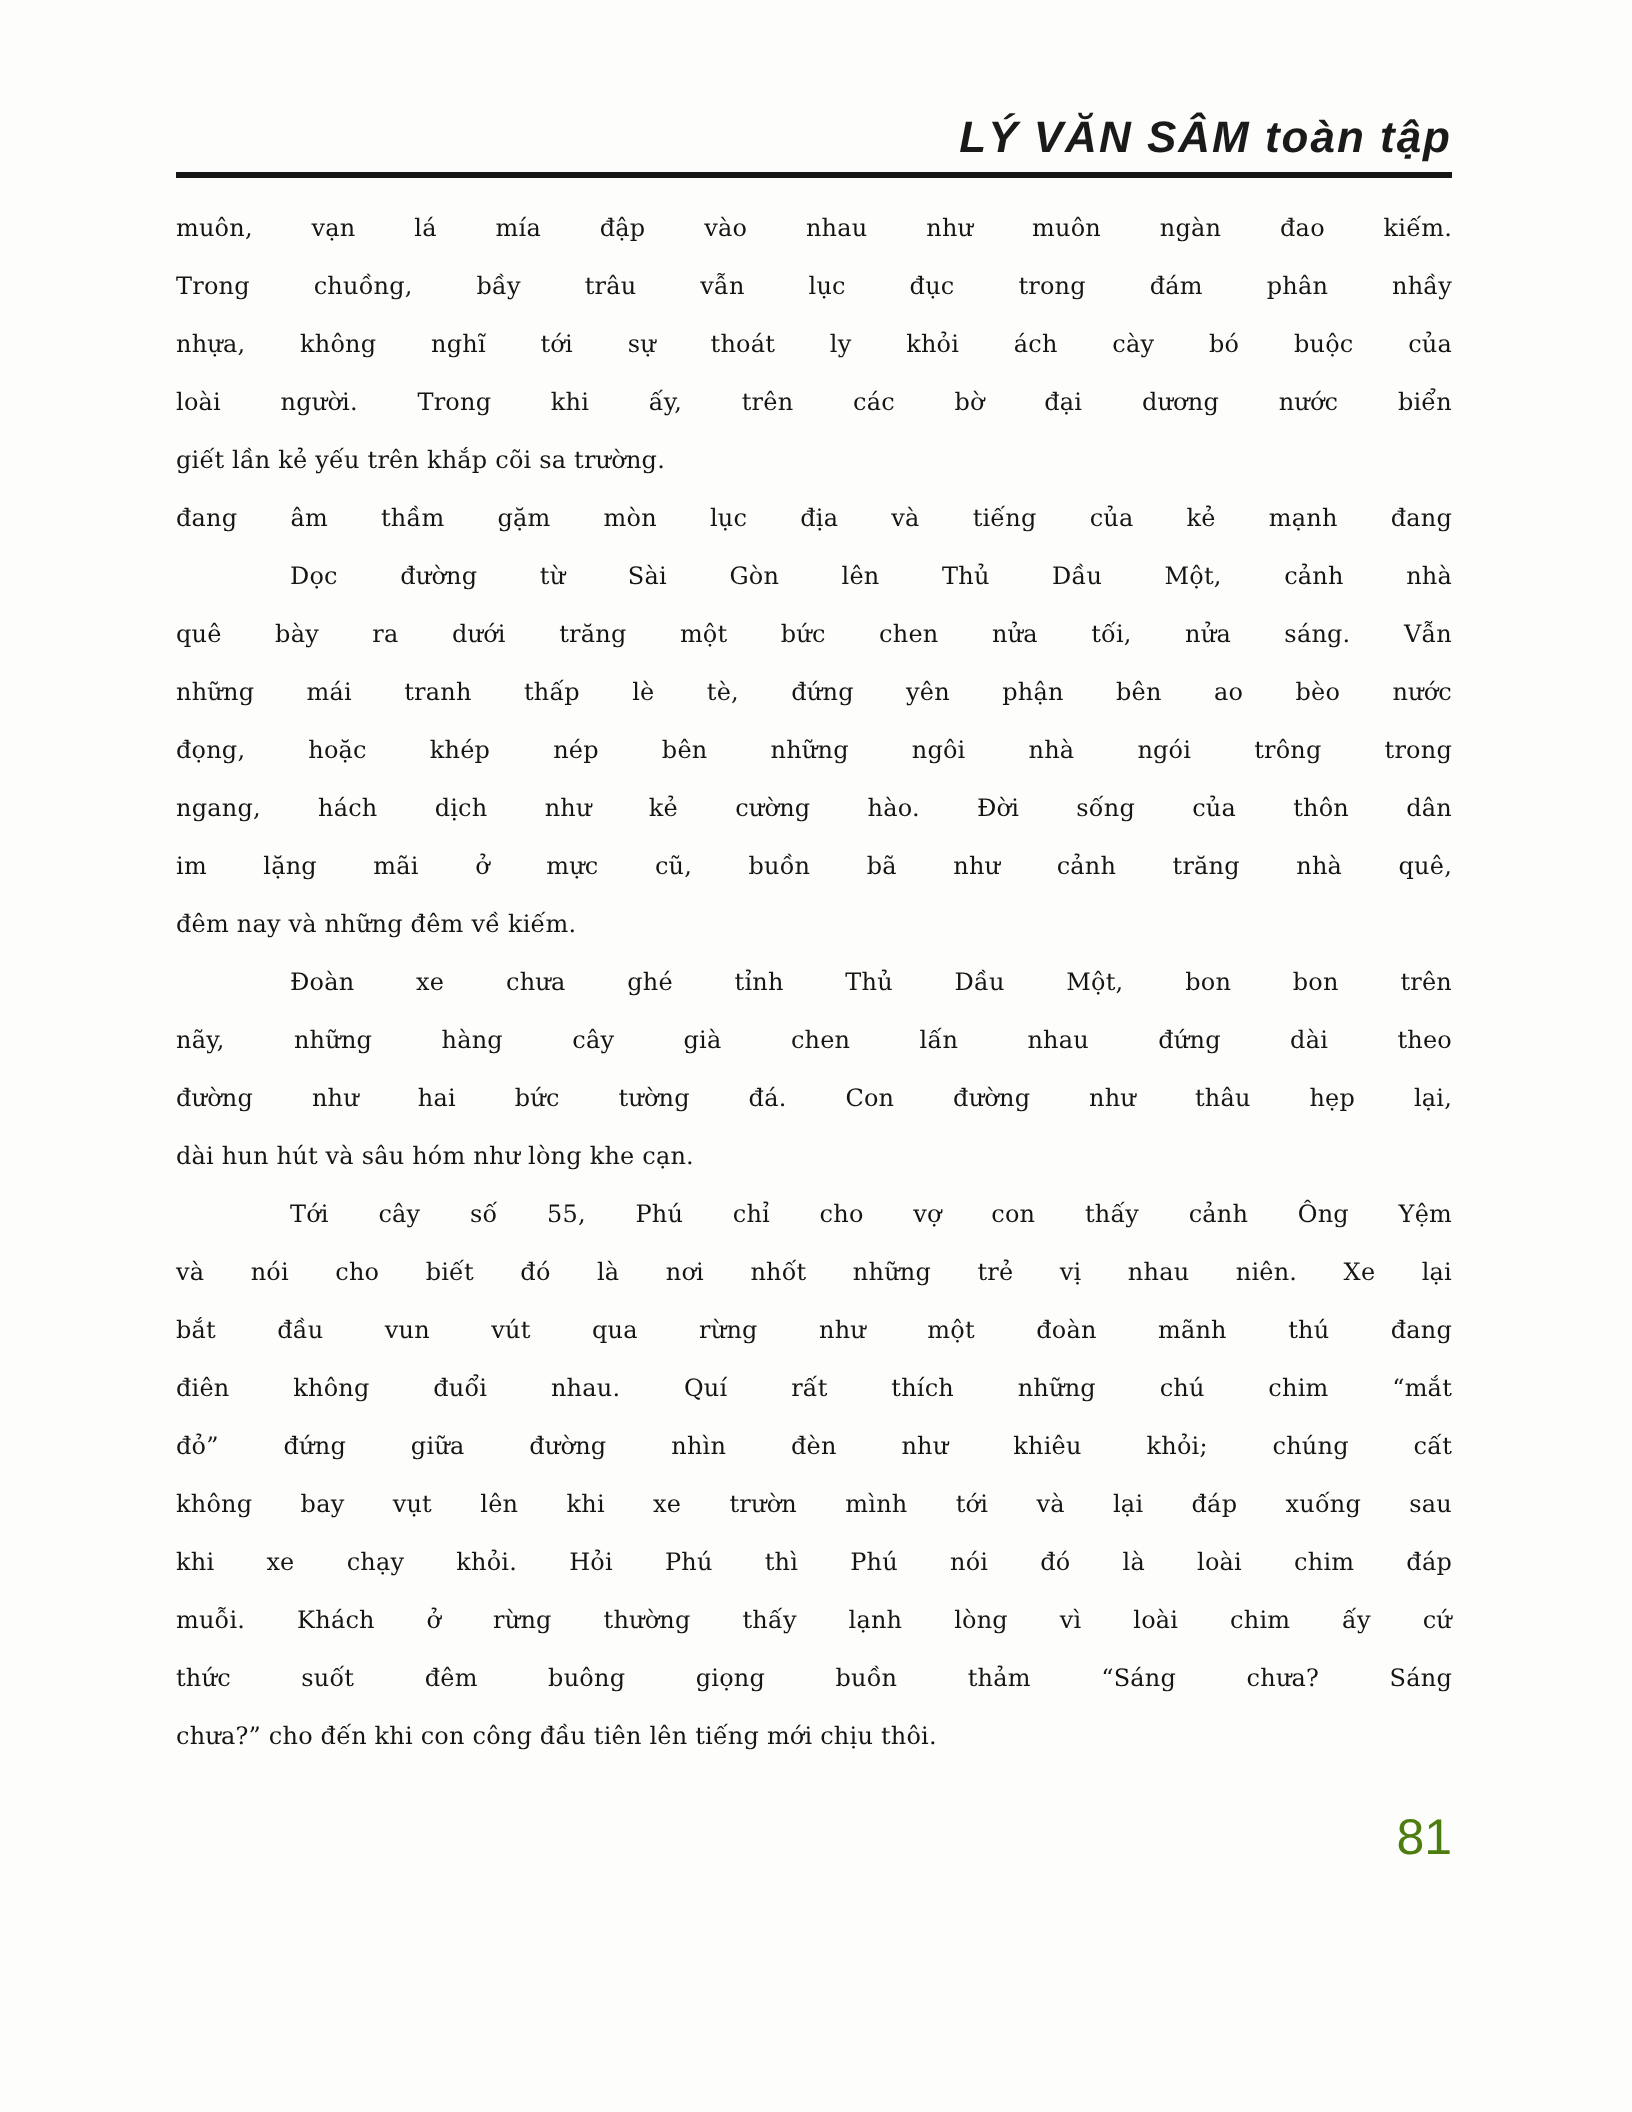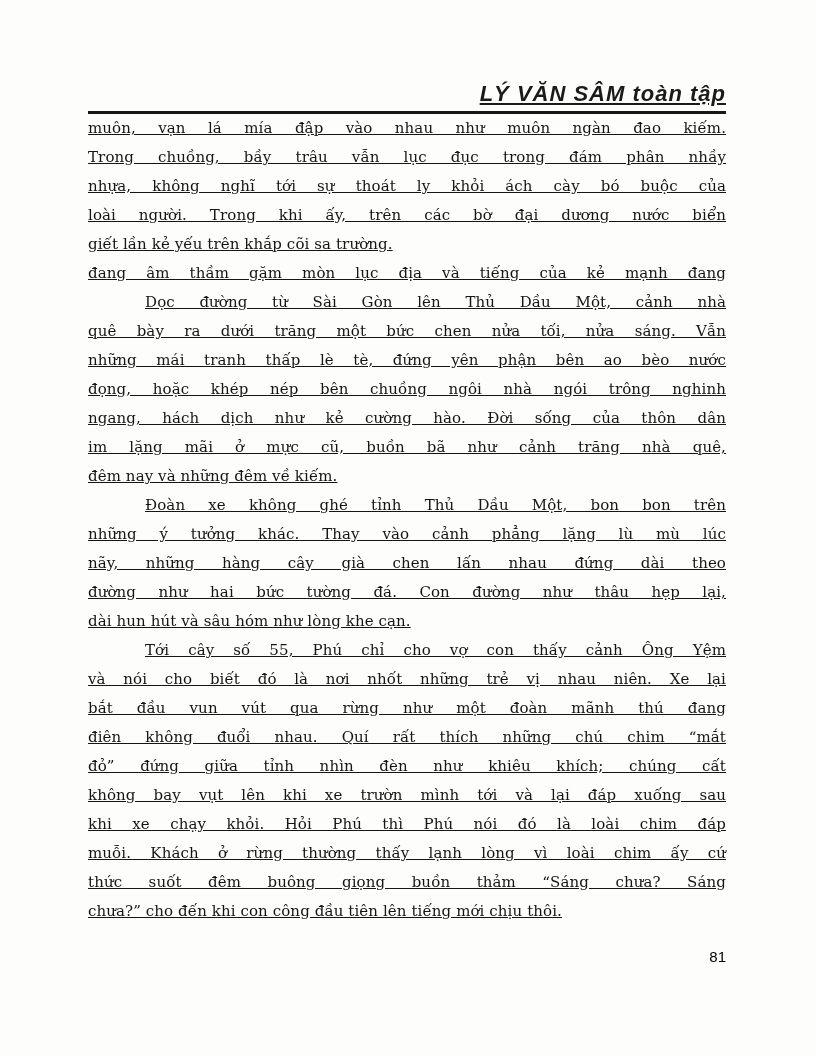--- a/index.html
+++ b/index.html
@@ -15,60 +15,59 @@
     background: #fdfdfb;
     overflow: hidden;
     font-family: "DejaVu Serif", "Liberation Serif", serif;
     color: #151515;
   }
   .content {
     margin-left: 88px;
     width: 638px;
   }
   .header {
-    padding-top: 81px;
+    padding-top: 56px;
     text-align: right;
     font-family: "Liberation Sans", sans-serif;
     font-style: italic;
     font-weight: 600;
     font-size: 22px;
     letter-spacing: 1px;
     color: #1a1a1a;
-    text-decoration: underline;
   }
   .header-rule {
     margin-top: 4px;
     height: 3px;
     background: #171717;
   }
   .body-text {
-    font-size: 15px;
+    margin-top: 11px;
+    font-size: 12px;
     line-height: 29px;
     letter-spacing: 0.1px;
-    text-decoration: underline;
   }
   .paragraph { margin: 0; }
   .line {
     text-align: justify;
     -moz-text-align-last: justify;
     text-align-last: justify;
   }
   .line.last {
     -moz-text-align-last: left;
     text-align-last: left;
   }
   .line.indent {
     text-indent: 57px;
   }
   .footer {
     margin-top: 22px;
     text-align: right;
     font-family: "Liberation Sans", sans-serif;
-    font-size: 15px;
-    color: #000000;
+    font-size: 25px;
+    color: #4d7c0f;
   }
 </style>
 </head>
 <body>
 
 <div class="page">
   <div class="content">
 
     <div class="header">
       <span>LÝ VĂN SÂM toàn tập</span>
@@ -81,38 +80,37 @@
           <div class="line">Trong chuồng, bầy trâu vẫn lục đục trong đám phân nhầy</div>
           <div class="line">nhựa, không nghĩ tới sự thoát ly khỏi ách cày bó buộc của</div>
           <div class="line">loài người. Trong khi ấy, trên các bờ đại dương nước biển</div>
           <div class="line last">giết lần kẻ yếu trên khắp cõi sa trường.</div>
           <div class="line">đang âm thầm gặm mòn lục địa và tiếng của kẻ mạnh đang</div>
         </div>
         <div class="paragraph">
           <div class="line indent">Dọc đường từ Sài Gòn lên Thủ Dầu Một, cảnh nhà</div>
           <div class="line">quê bày ra dưới trăng một bức chen nửa tối, nửa sáng. Vẫn</div>
           <div class="line">những mái tranh thấp lè tè, đứng yên phận bên ao bèo nước</div>
-          <div class="line">đọng, hoặc khép nép bên chuồng ngôi nhà ngói trông nghinh</div>
+          <div class="line">đọng, hoặc khép nép bên những ngôi nhà ngói trông trong</div>
           <div class="line">ngang, hách dịch như kẻ cường hào. Đời sống của thôn dân</div>
           <div class="line">im lặng mãi ở mực cũ, buồn bã như cảnh trăng nhà quê,</div>
           <div class="line last">đêm nay và những đêm về kiếm.</div>
         </div>
         <div class="paragraph">
-          <div class="line indent">Đoàn xe không ghé tỉnh Thủ Dầu Một, bon bon trên</div>
-          <div class="line">những ý tưởng khác. Thay vào cảnh phẳng lặng lù mù lúc</div>
+          <div class="line indent">Đoàn xe chưa ghé tỉnh Thủ Dầu Một, bon bon trên</div>
           <div class="line">nãy, những hàng cây già chen lấn nhau đứng dài theo</div>
           <div class="line">đường như hai bức tường đá. Con đường như thâu hẹp lại,</div>
           <div class="line last">dài hun hút và sâu hóm như lòng khe cạn.</div>
         </div>
         <div class="paragraph">
           <div class="line indent">Tới cây số 55, Phú chỉ cho vợ con thấy cảnh Ông Yệm</div>
           <div class="line">và nói cho biết đó là nơi nhốt những trẻ vị nhau niên. Xe lại</div>
           <div class="line">bắt đầu vun vút qua rừng như một đoàn mãnh thú đang</div>
           <div class="line">điên không đuổi nhau. Quí rất thích những chú chim “mắt</div>
-          <div class="line">đỏ” đứng giữa tỉnh nhìn đèn như khiêu khích; chúng cất</div>
+          <div class="line">đỏ” đứng giữa đường nhìn đèn như khiêu khỏi; chúng cất</div>
           <div class="line">không bay vụt lên khi xe trườn mình tới và lại đáp xuống sau</div>
           <div class="line">khi xe chạy khỏi. Hỏi Phú thì Phú nói đó là loài chim đáp</div>
           <div class="line">muỗi. Khách ở rừng thường thấy lạnh lòng vì loài chim ấy cứ</div>
           <div class="line">thức suốt đêm buông giọng buồn thảm “Sáng chưa? Sáng</div>
           <div class="line last">chưa?” cho đến khi con công đầu tiên lên tiếng mới chịu thôi.</div>
         </div>
       </div>
 
     <div class="footer">
       <span>81</span>

